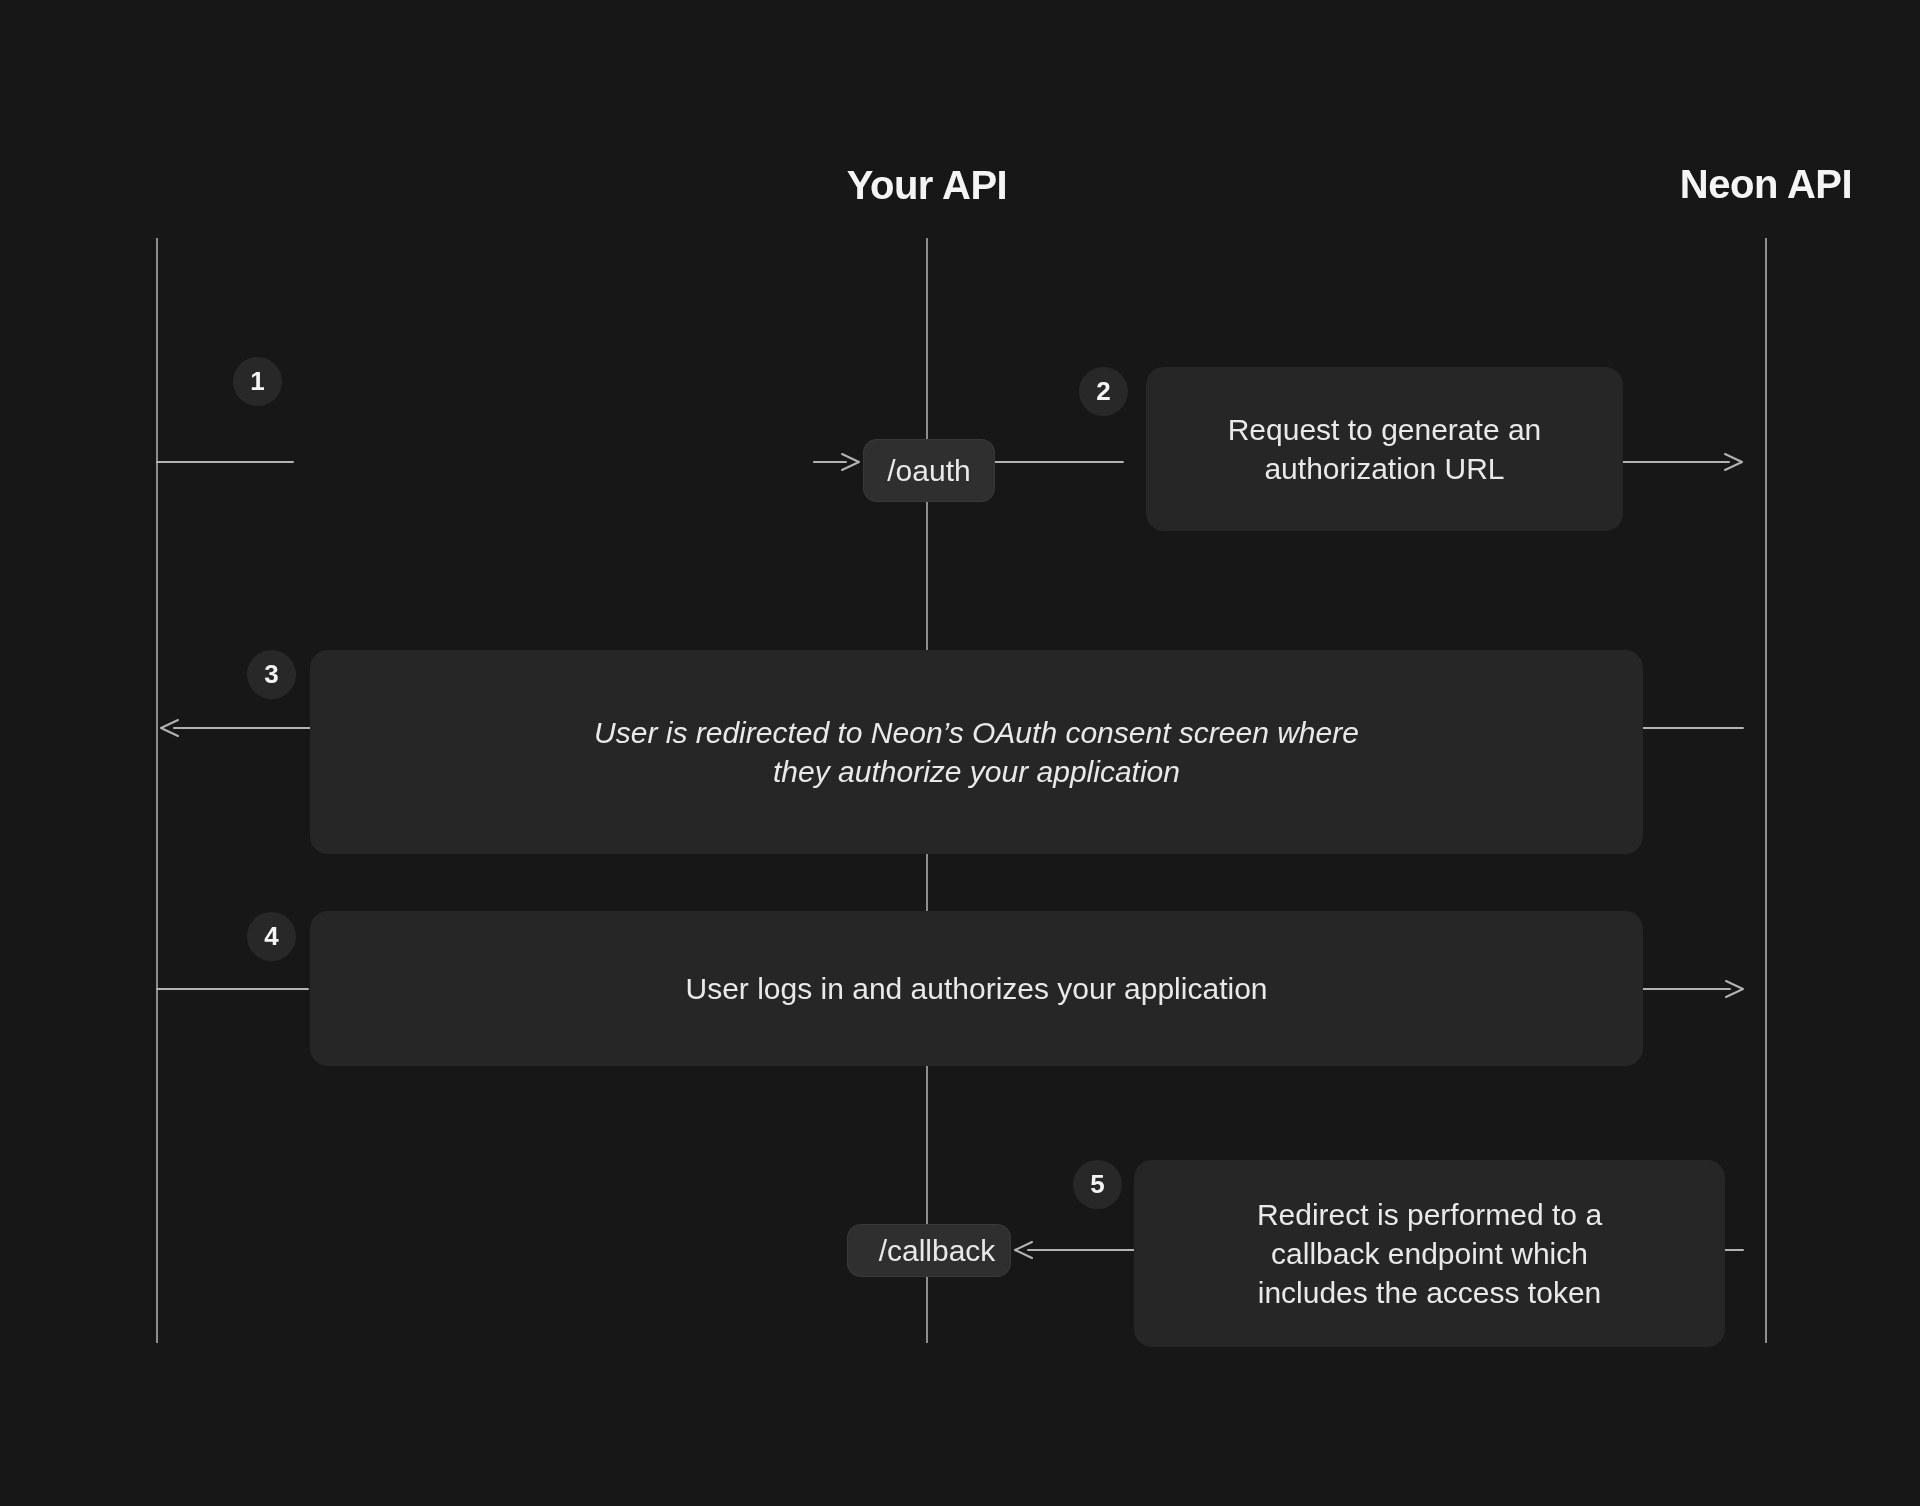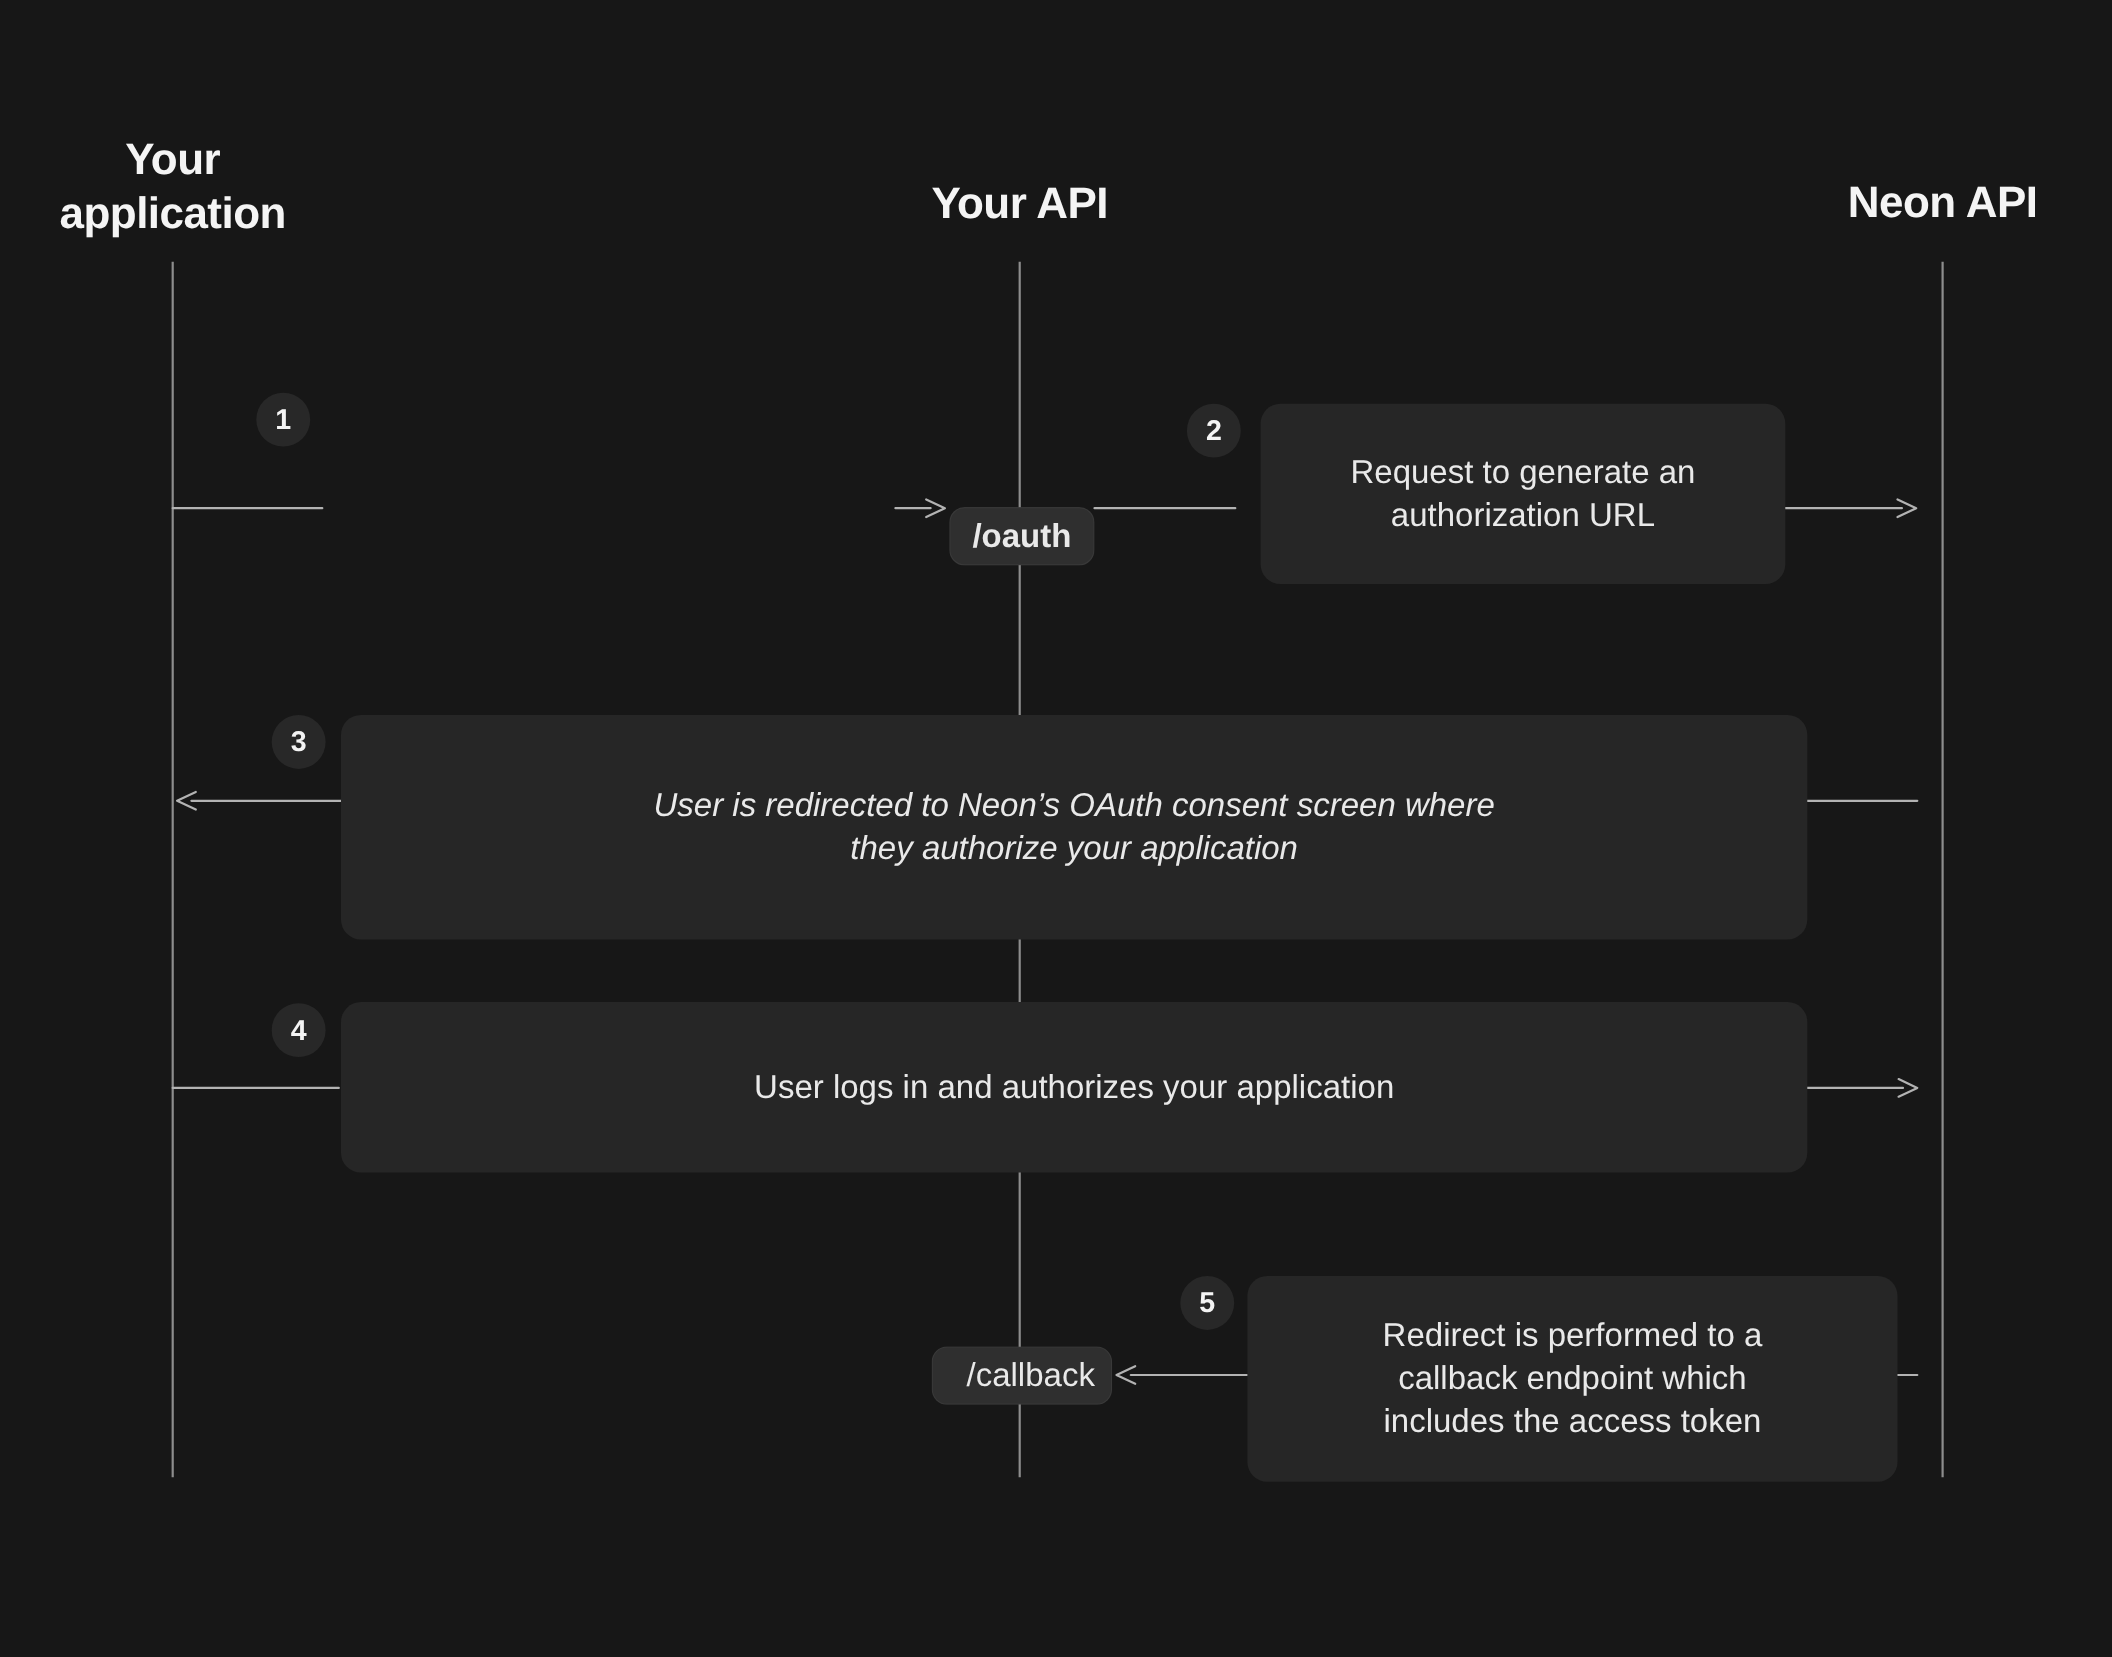--- a/index.html
+++ b/index.html
@@ -78,28 +78,26 @@
 
     <line class="conn" x1="157" y1="989" x2="308" y2="989"></line>
     <line class="conn" x1="1643" y1="989" x2="1730" y2="989"></line>
     <polyline class="head" points="1726,981 1743,989 1726,997"></polyline>
 
     <line class="conn" x1="1028" y1="1250" x2="1134" y2="1250"></line>
     <polyline class="head" points="1032,1242 1015,1250 1032,1258"></polyline>
     <line class="conn" x1="1655" y1="1250" x2="1743" y2="1250"></line>
   </svg>
 
-  <div class="actor" style="left:7px;top:121px;width:300px;">Your
-application</div>
   <div class="actor" style="left:1616px;top:160px;width:300px;">Neon API</div>
   <div class="actor" style="left:777px;top:161px;width:300px;">Your API</div>
 
   <div class="stepnum" style="left:233px;top:357px;">1</div>
 
-  <div class="pill" style="left:863px;top:461px;width:132px;height:53px;font-weight:bold;">/oauth</div>
+  <div class="pill" style="left:863px;top:439px;width:132px;height:63px;">/oauth</div>
 
   <div class="stepnum" style="left:1079px;top:367px;">2</div>
   <div class="msgbox" style="left:1146px;top:367px;width:477px;height:164px;padding-left:20px;">Request to generate an
 authorization URL</div>
 
   <div class="stepnum" style="left:247px;top:650px;">3</div>
   <div class="msgbox" style="left:310px;top:650px;width:1333px;height:204px;font-style:italic;">User is redirected to Neon’s OAuth consent screen where
 they authorize your application</div>
 
   <div class="stepnum" style="left:247px;top:912px;">4</div>

